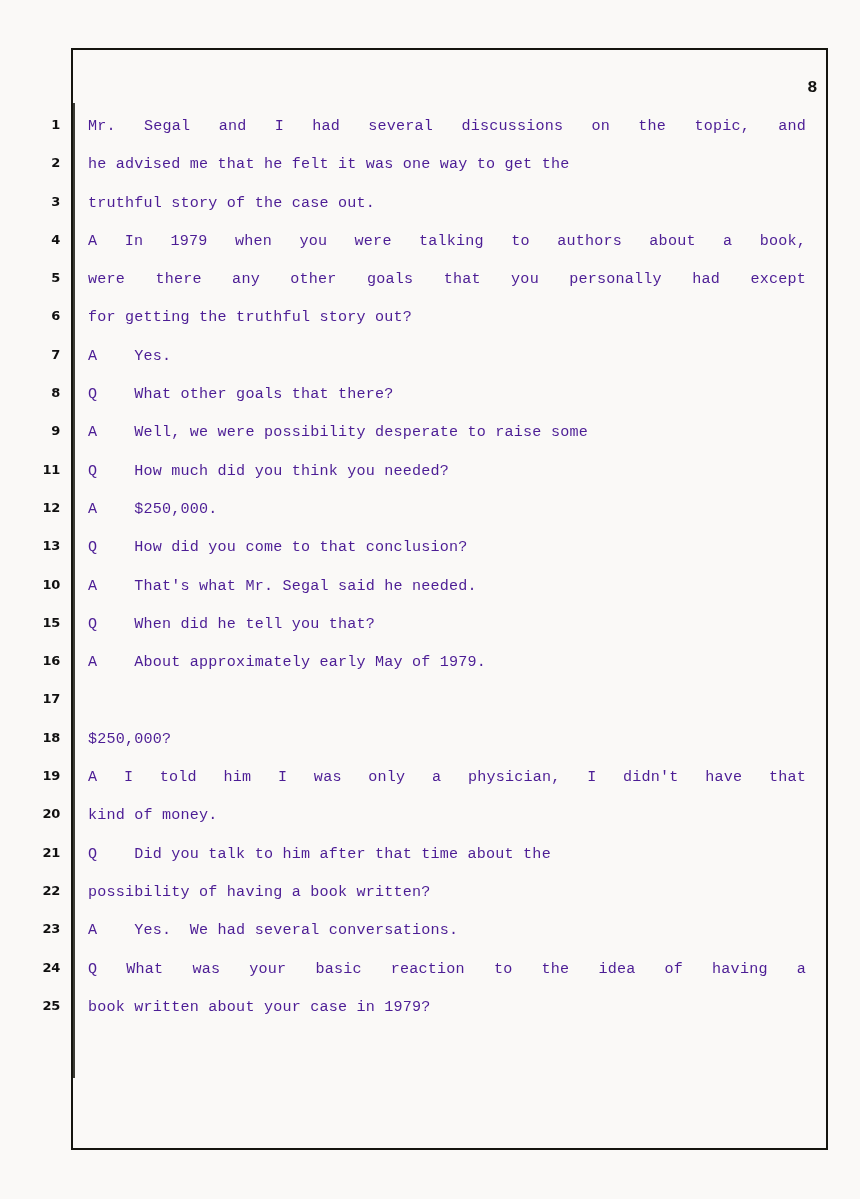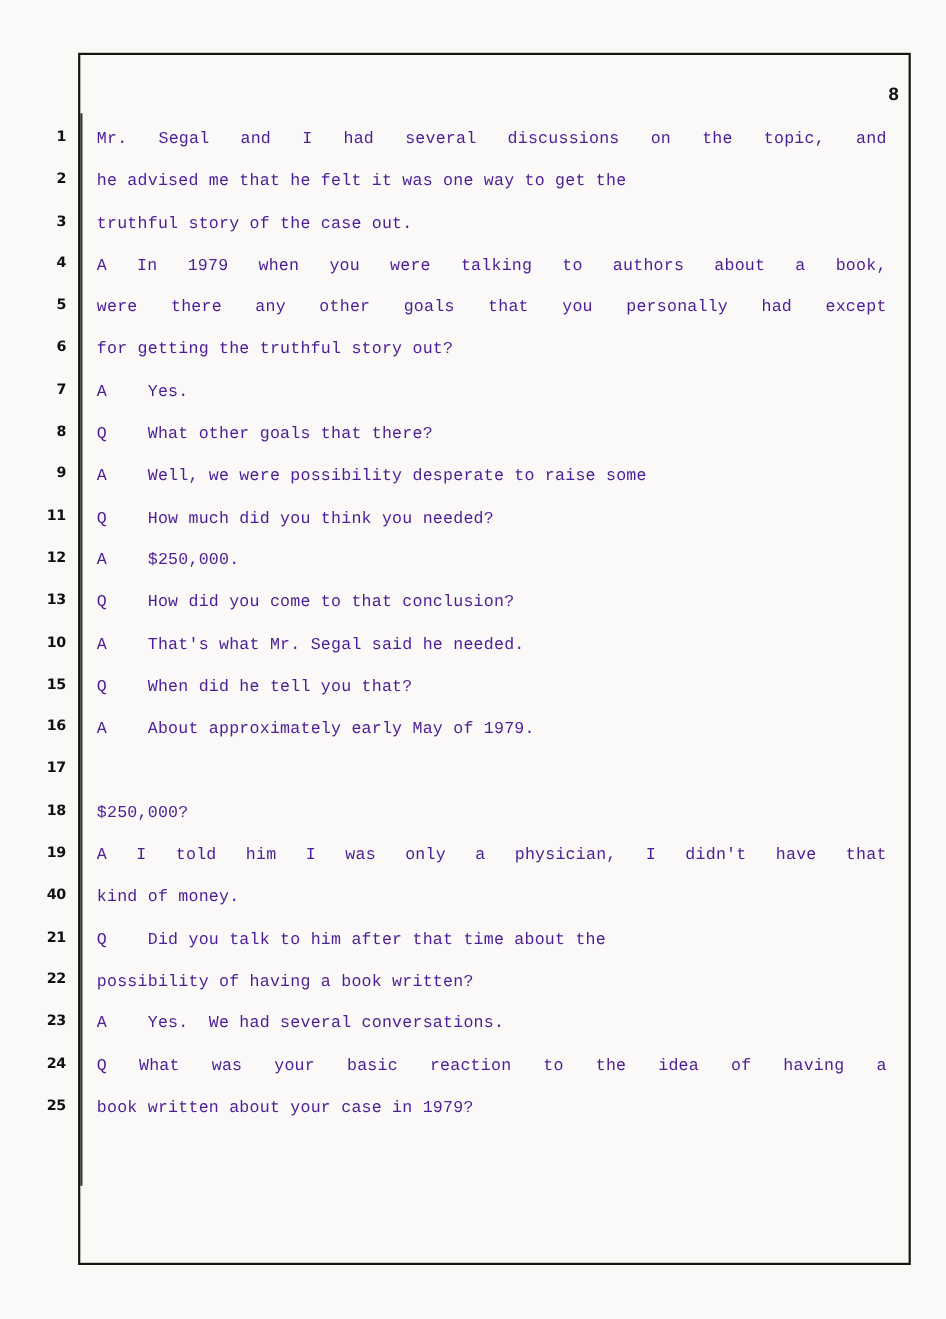--- a/index.html
+++ b/index.html
@@ -179,21 +179,21 @@
       </div>
       <div class="t-line">
         <div class="line-no">18</div>
         <div class="line-text">$250,000?</div>
       </div>
       <div class="t-line">
         <div class="line-no">19</div>
         <div class="line-text justify">A    I told him I was only a physician, I didn't have that</div>
       </div>
       <div class="t-line">
-        <div class="line-no">40</div>
+        <div class="line-no">20</div>
         <div class="line-text">kind of money.</div>
       </div>
       <div class="t-line">
         <div class="line-no">21</div>
         <div class="line-text">Q    Did you talk to him after that time about the</div>
       </div>
       <div class="t-line">
         <div class="line-no">22</div>
         <div class="line-text">possibility of having a book written?</div>
       </div>

